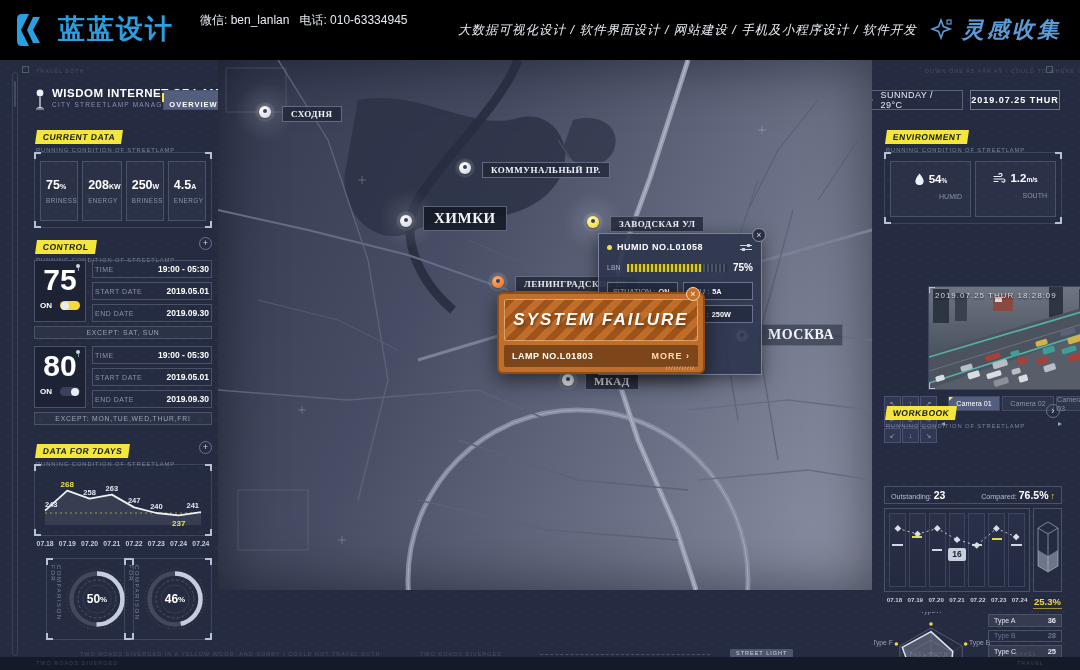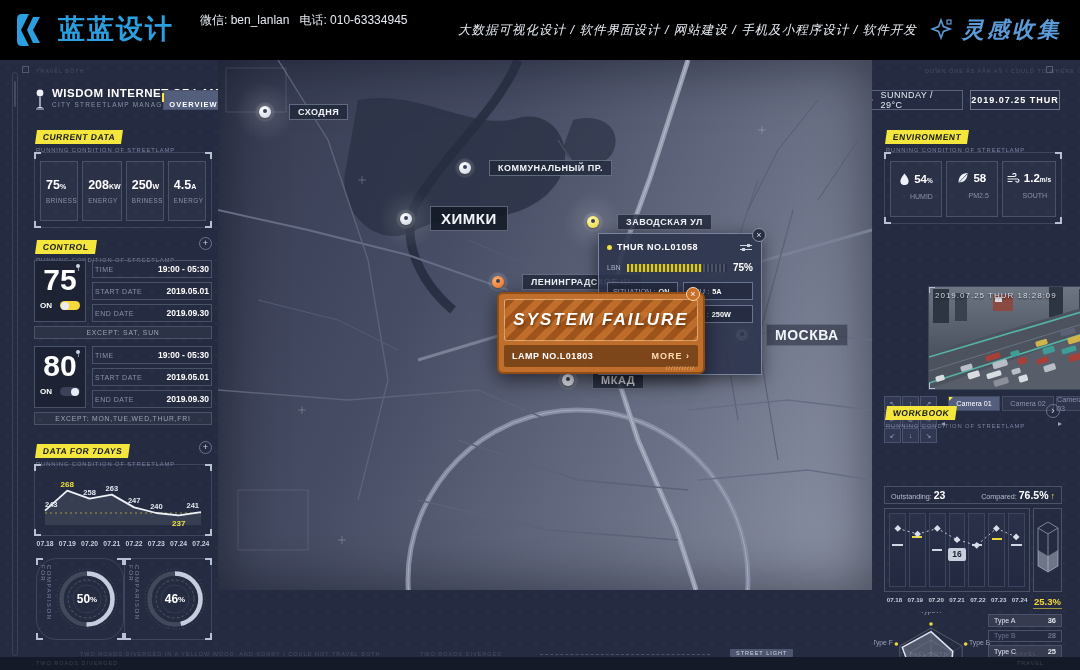--- a/index.html
+++ b/index.html
@@ -133,21 +133,21 @@
   .typelist { position:absolute; left:988px; top:554px; width:74px; display:flex; flex-direction:column; gap:3px; }
   .trow { height:12.5px; border:1px solid #4a5268; display:flex; align-items:center; justify-content:space-between; padding:4px 5px; font-size:7px; }
   .trow:nth-child(odd) { background:rgba(255,255,255,0.08); color:#e2e7f0; }
   .trow:nth-child(even) { color:#6d7590; }
   .trow .tv { font-weight:bold; font-size:7.5px; }
 
   
   .map { position:absolute; left:218px; top:60px; width:654px; height:530px; overflow:hidden;
          background:linear-gradient(115deg,#343950 0%,#474d64 35%,#6b7186 70%,#9298ab 100%); box-shadow:inset 0 0 60px rgba(10,14,25,0.6); }
   .glow { position:absolute; border-radius:50%; background:radial-gradient(circle, rgba(255,255,255,0.13), transparent 70%); }
-  .mlabel { position:absolute; display:flex; align-items:center; gap:14px; z-index:4; cursor:pointer; }
+  .mlabel { position:absolute; display:flex; align-items:flex-end; gap:7px; z-index:4; cursor:pointer;font-family:Liberation Serif, serif; }
   .pin { position:relative; width:20px; height:20px; flex:0 0 20px; }
   .pin::before { content:""; position:absolute; inset:0; border-radius:50%; background:radial-gradient(circle, rgba(255,255,255,0.45), rgba(255,255,255,0.05) 70%); }
   .pin i { position:absolute; left:4px; top:4px; width:12px; height:12px; border-radius:50%; background:radial-gradient(circle at 35% 30%, #ffffff, #c8cfdd); box-shadow:0 1px 3px rgba(0,0,0,0.5); }
   .pin i::after { content:""; position:absolute; left:4px; top:3px; width:4px; height:4px; border-radius:50%; background:#39415a; }
   .pin.yellow i { background:radial-gradient(circle at 35% 30%, #fff8b0, #f0d92c); }
   .pin.orange i { background:radial-gradient(circle at 35% 30%, #ffb070, #f2701e); }
   .mtxt { background:rgba(32,38,56,0.78); border:1px solid rgba(150,158,180,0.55); color:#f2f5fa; font-weight:bold; font-size:9px; letter-spacing:0.5px; padding:2px 8px; white-space:nowrap; }
   .mtxt.big { font-size:15px; padding:3px 10px; background:rgba(18,23,36,0.85); }
   .mtxt.city { font-size:14px; background:rgba(28,34,50,0.5); border-color:rgba(150,158,180,0.35); }
   .mtxt.mid { font-size:11px; }
@@ -363,21 +363,21 @@
       <span>07.18</span>
         <span>07.19</span>
       <span>07.20</span>
         <span>07.21</span>
       <span>07.22</span>
         <span>07.23</span>
       <span>07.24</span>
         <span>07.24</span>
     </div>
 
-    <div class="gpanel frame" style="left:36px; top:498px;border-radius:21px;">
+    <div class="gpanel frame" style="left:46px; top:498px;">
       <span class="vt">COMPARISON FOR</span>
       <svg class="gwrap gauge-svg" width="66" height="66" viewBox="0 0 66 66">
           <circle cx="33" cy="33" r="30" fill="none" stroke="rgba(255,255,255,0.14)" stroke-width="1" stroke-dasharray="1 2.5"></circle>
           <circle cx="33" cy="33" r="25.5" fill="none" stroke="rgba(255,255,255,0.14)" stroke-width="4.5"></circle>
           <circle cx="33" cy="33" r="25.5" fill="none" stroke="#c5cddf" stroke-width="4.5" stroke-dasharray="80.11061266653972 160.22122533307945" transform="rotate(-90 33 33)"></circle>
           <circle cx="33" cy="33" r="19" fill="none" stroke="rgba(255,255,255,0.18)" stroke-width="1" stroke-dasharray="3 2"></circle>
           <circle cx="33" cy="33" r="14" fill="none" stroke="rgba(255,255,255,0.08)" stroke-width="1"></circle>
         </svg>
       <div class="gval">
           <span>50</span>
@@ -411,30 +411,20 @@
       <div class="sub">RUNNING CONDITION OF STREETLAMP</div></div>
     <div class="frame" style="left:884px; top:92px; width:178px; height:72px; display:flex; gap:4px; padding:8px 5px;">
       <div class="envbox">
         <div class="row">
           <svg width="11" height="13" viewBox="0 0 12 13">
               <path d="M6,1 C6,1 1.5,6.5 1.5,9.2 A4.5,4.5 0 0 0 10.5,9.2 C10.5,6.5 6,1 6,1 Z" fill="#eef1f7"></path>
             </svg>
           <span class="v"><span>54</span><small>%</small></span>
         </div>
         <div class="l">HUMID</div>
-      </div>
-      <div class="envbox">
-        <div class="row">
-          <svg width="12" height="12" viewBox="0 0 12 12">
-              <path d="M10.5,1 C4.5,1 1.5,5 1.5,10.5 C7,10.5 10.5,7.5 10.5,1 Z" fill="#eef1f7"></path>
-              <path d="M2.5,10 C5,7 8,4.5 10,2" stroke="#39415a" stroke-width="0.8" fill="none"></path>
-            </svg>
-          <span class="v"><span>58</span><small></small></span>
-        </div>
-        <div class="l">PM2.5</div>
       </div>
       <div class="envbox">
         <div class="row">
           <svg width="13" height="11" viewBox="0 0 13 11">
               <path d="M1,3.5 L7.5,3.5 A1.6,1.6 0 1 0 5.9,1.2 M1,6 L10.5,6 A1.6,1.6 0 1 1 8.9,8.3 M1,8.5 L5,8.5" stroke="#eef1f7" stroke-width="1.2" fill="none" stroke-linecap="round"></path>
             </svg>
           <span class="v"><span>1.2</span><small>m/s</small></span>
         </div>
         <div class="l">SOUTH</div>
       </div>
@@ -702,21 +692,21 @@
       <span class="pin white">
           <i></i>
         </span>
       <span class="mtxt mid">МКАД</span>
     </div>
 
     <div class="popup">
       <div class="pclose">×</div>
       <div class="phead">
         <span class="dot"></span>
-        <span class="pt">THUR NO.L01058</span>
+        <span class="pt">HUMID NO.L01058</span>
         <svg width="14" height="9" viewBox="0 0 14 9">
           <path d="M1,2.5 H13 M1,6.5 H13" stroke="#cfd6e2" stroke-width="1"></path>
           <rect x="8" y="1" width="3" height="3" fill="#cfd6e2"></rect>
             <rect x="3" y="5" width="3" height="3" fill="#cfd6e2"></rect>
         </svg>
       </div>
       <div class="lbnrow">
         <span class="k">LBN</span>
         <span class="lbnbar">
             <i id="lbn-fill" style="width: 75%;"></i>

